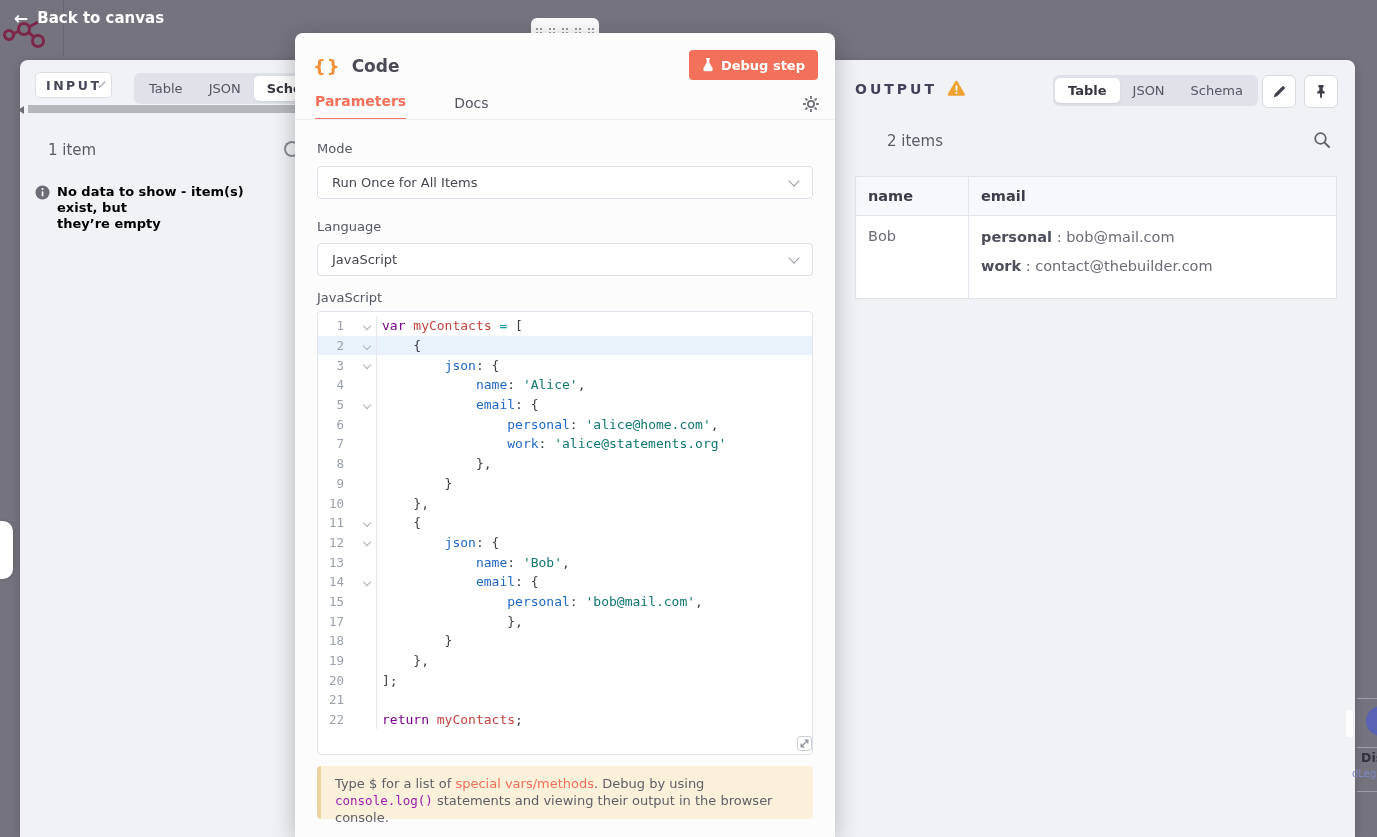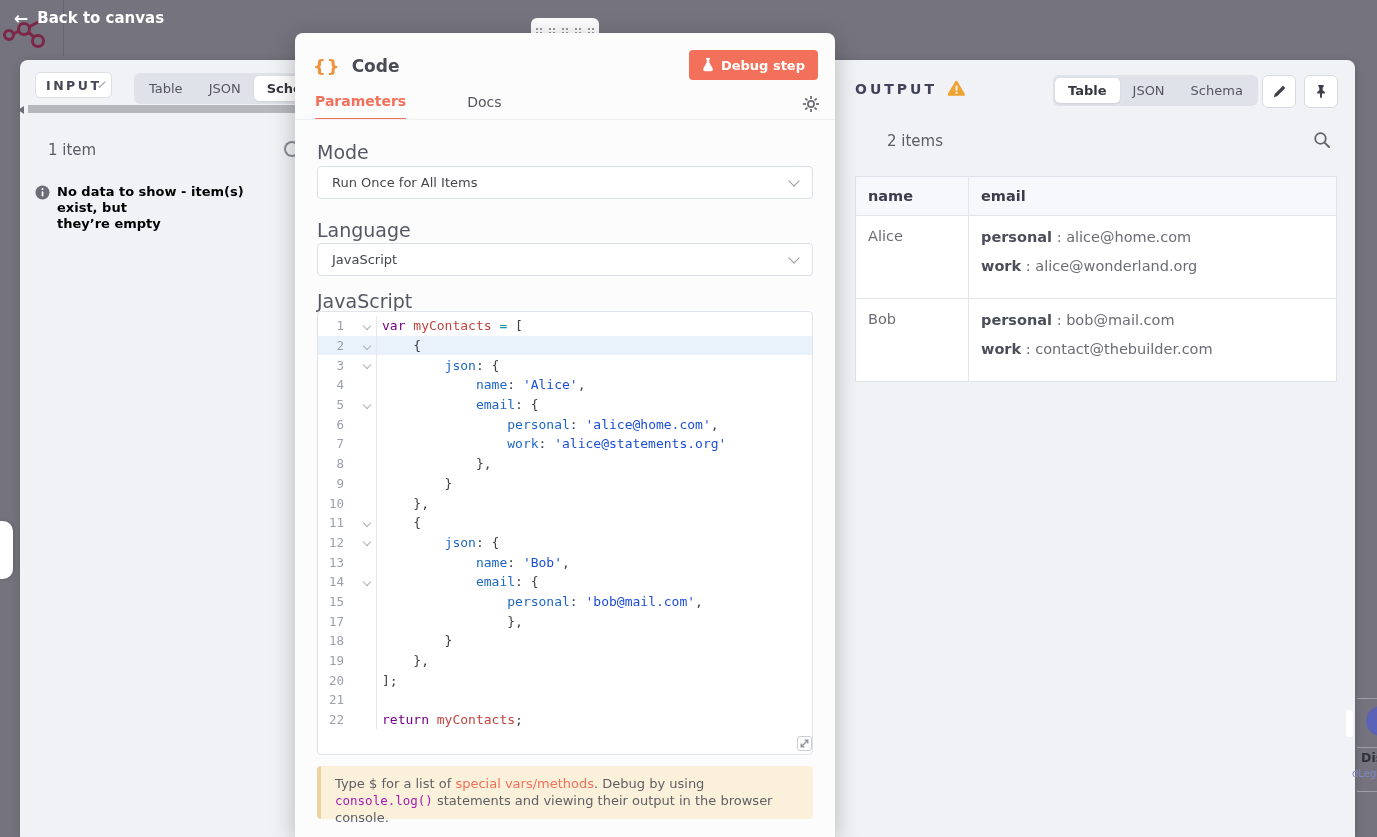--- a/index.html
+++ b/index.html
@@ -44,42 +44,42 @@
   
   #modal { left:295px; top:33px; width:540px; height:804px; background:#fcfcfd; border-radius:8px 8px 0 0; box-shadow:0 6px 24px rgba(0,0,0,.25); }
   #drag-tab { left:531px; top:18px; width:68px; height:22px; background:#fcfcfd; border-radius:6px 6px 0 0; display:flex; align-items:center; justify-content:center; gap:7px; cursor:grab; }
   .dot-cluster { width:2px; height:2px; background:#9a9aa3; box-shadow:4px 0 #9a9aa3, 0 4px #9a9aa3, 4px 4px #9a9aa3; margin-right:4px; }
 
   .modal-title-row { left:313px; top:50px; width:505px; height:32px; display:flex; align-items:center; }
   .braces { color:#f0923c; font-weight:bold; font-size:18px; letter-spacing:1px; }
   .modal-title { margin-left:11px; font-size:17px; font-weight:bold; color:#4a4b55; }
   .test-btn { position:absolute; right:0; top:0; height:30px; background:#f3705a; border:none; border-radius:4px; color:#fff; font-size:13px; font-weight:600; display:flex; align-items:center; gap:7px; padding:0 13px; cursor:pointer; font-family:inherit; }
 
-  .modal-tabs { left:315px; top:93px; width:503px; height:27px; display:flex; align-items:center;gap:13px; }
+  .modal-tabs { left:315px; top:93px; width:503px; height:27px; display:flex; align-items:flex-end; }
   .mtab { font-size:14px; color:#54555f; margin-right:48px; cursor:pointer; padding-bottom:9px; }
   .mtab.active { color:#f3705a; font-weight:600; border-bottom:2px solid #f3705a; }
   .hdr-border { left:295px; top:119px; width:540px; height:1px; background:#eeeef3; }
 
-  .fld-label { font-size:19px; color:#555862; }
+  .fld-label { font-size:13px; color:#555862; }
   .select-box { width:496px; height:33px; background:#fff; border:1px solid #dbdfe7; border-radius:4px; display:flex; align-items:center; justify-content:space-between; padding:0 14px; cursor:pointer; }
   .select-box .val { font-size:13px; color:#45464f; }
 
   
   #editor { left:317px; top:311px; width:496px; height:444px; background:#fff; border:1px solid #dfe3ea; border-radius:4px; overflow:hidden; padding-top:4px; font-family:"DejaVu Sans Mono", monospace; }
   .cl-row { display:flex; height:19.7px; align-items:center; font-size:13px; }
   .cl-row.active { background:#e9f2fb; }
   .cl-num { width:26px; text-align:right; color:#9aa0ab; font-size:12.5px; flex:none; }
   .cl-fold { width:33px; flex:none; display:flex; justify-content:flex-end; padding-right:6px; align-self:stretch; align-items:center; border-right:1px solid #e6e8ee; }
   .cl-fold .chev { width:6px; height:6px; border-color:#aab0ba; cursor:pointer; }
   .cl-code { white-space:pre; padding-left:5px; color:#3d3d44; }
   .tk-k { color:#770088; } 
   .tk-v { color:#c0443e; } 
   .tk-o { color:#1295ad; } 
   .tk-pr { color:#1f67c4; } 
-  .tk-s { color:#1d4ed8; } 
+  .tk-s { color:#0f766e; } 
   .resize-handle { left:797px; top:736px; width:15px; height:15px; background:#fff; border:1px solid #c9cdd6; border-radius:3px; display:flex; align-items:center; justify-content:center; cursor:nwse-resize; }
 
   
   #hint { left:317px; top:766px; width:496px; height:53px; background:#fbf0da; border-left:4px solid #ecd3a1; border-radius:4px; padding:9px 14px 0 14px; font-size:13px; color:#5f5f66; line-height:17px; }
   #hint a { color:#f3705a; text-decoration:none; cursor:pointer; }
   #hint code { font-family:"DejaVu Sans Mono", monospace; font-size:12.5px; color:#a21caf; }
 
   
   .out-head { left:855px; top:80px; display:flex; align-items:center; gap:10px; }
   #out-pill { left:1053px; top:75px; }
@@ -186,27 +186,20 @@
   </svg>
   <table class="abs" id="out-table">
     <thead>
         <tr>
           <th>name</th>
           <th>email</th>
         </tr>
       </thead>
     <tbody>
         <tr>
-          <td>Alice</td>
-          <td>
-            <div class="email-line"><b>personal</b> : alice@home.com</div>
-            <div class="email-line"><b>work</b> : alice@wonderland.org</div>
-          </td>
-        </tr>
-        <tr>
           <td>Bob</td>
           <td>
             <div class="email-line"><b>personal</b> : bob@mail.com</div>
             <div class="email-line"><b>work</b> : contact@thebuilder.com</div>
           </td>
         </tr>
       </tbody>
   </table>
 
   <div class="abs strip-line" style="top:698px"></div>

